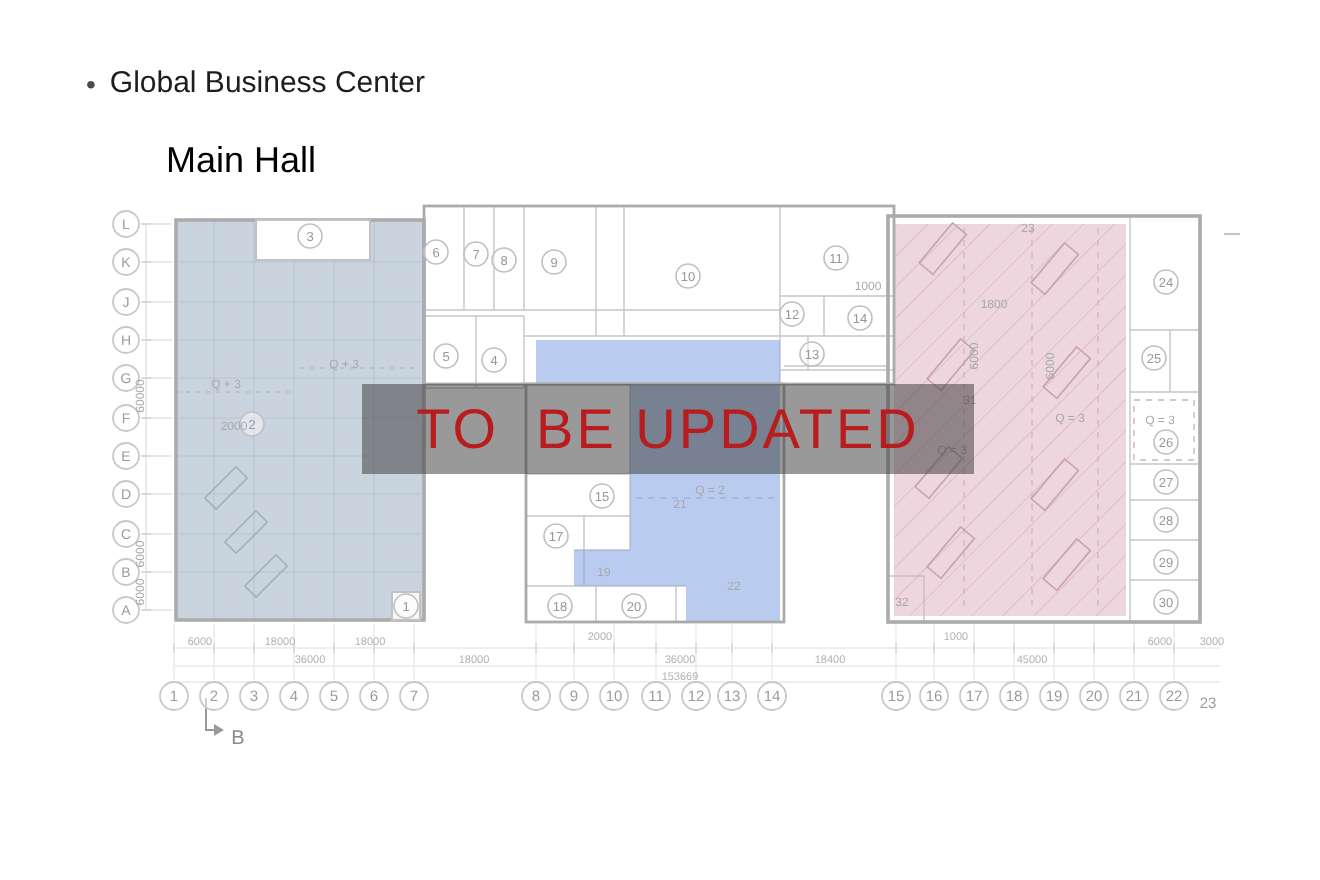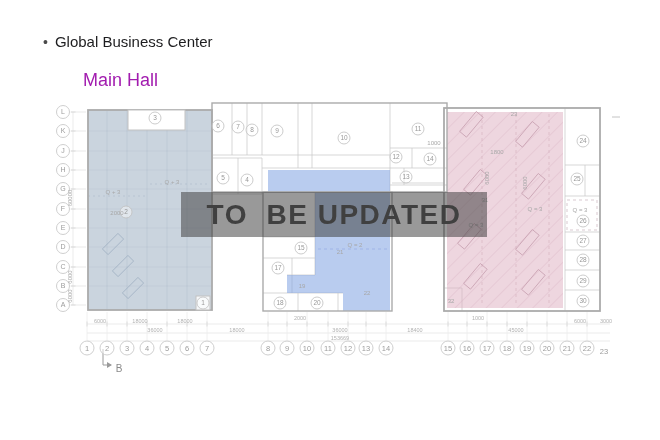--- a/index.html
+++ b/index.html
@@ -6,26 +6,26 @@
   .stage{
     position:relative;width:660px;height:440px;background:#ffffff;overflow:hidden;
     font-family:"Liberation Sans",sans-serif;
   }
   .breadcrumb-item{
     position:absolute;left:43px;top:33px;font-size:15px;font-weight:500;color:#1d1d1f;
     display:flex;align-items:center;gap:7px;
   }
   .breadcrumb-item .bullet{color:#4a4a4a;font-size:14px;line-height:1;}
   .hall-link{
-    position:absolute;left:83px;top:70px;font-size:18px;font-weight:500;color:#a21caf;
+    position:absolute;left:83px;top:70px;font-size:18px;font-weight:500;color:#000000;
   }
   .plan-svg{position:absolute;left:0;top:0;font-family:"Liberation Sans",sans-serif;}
   .watermark{
     position:absolute;left:181px;top:192px;width:306px;height:45px;
-    background:rgba(60,60,60,0.52);color:#404040;font-weight:bold;font-size:28px;
+    background:rgba(60,60,60,0.52);color:#b91c1c;font-weight:normal;font-size:28px;
     letter-spacing:1.5px;display:flex;align-items:center;justify-content:center;
     white-space:pre;z-index:5;
   }
 </style>
 </head>
 <body>
 
 <div class="stage">
 
   <div class="breadcrumb-item">

